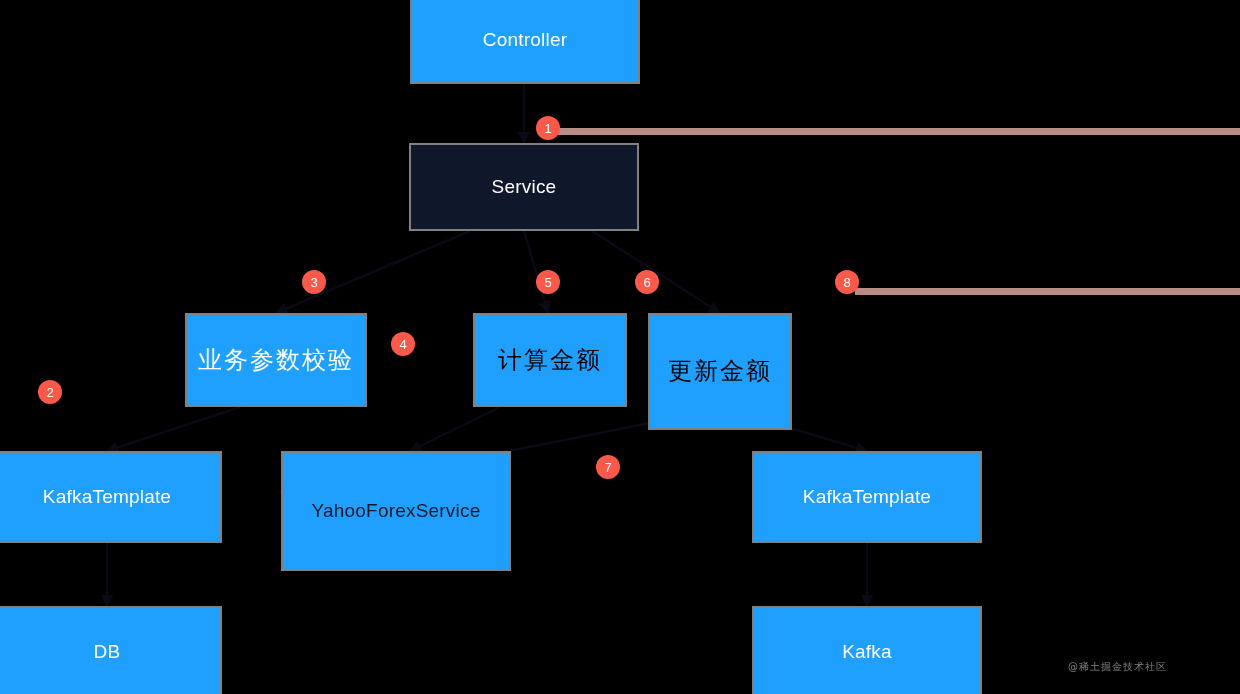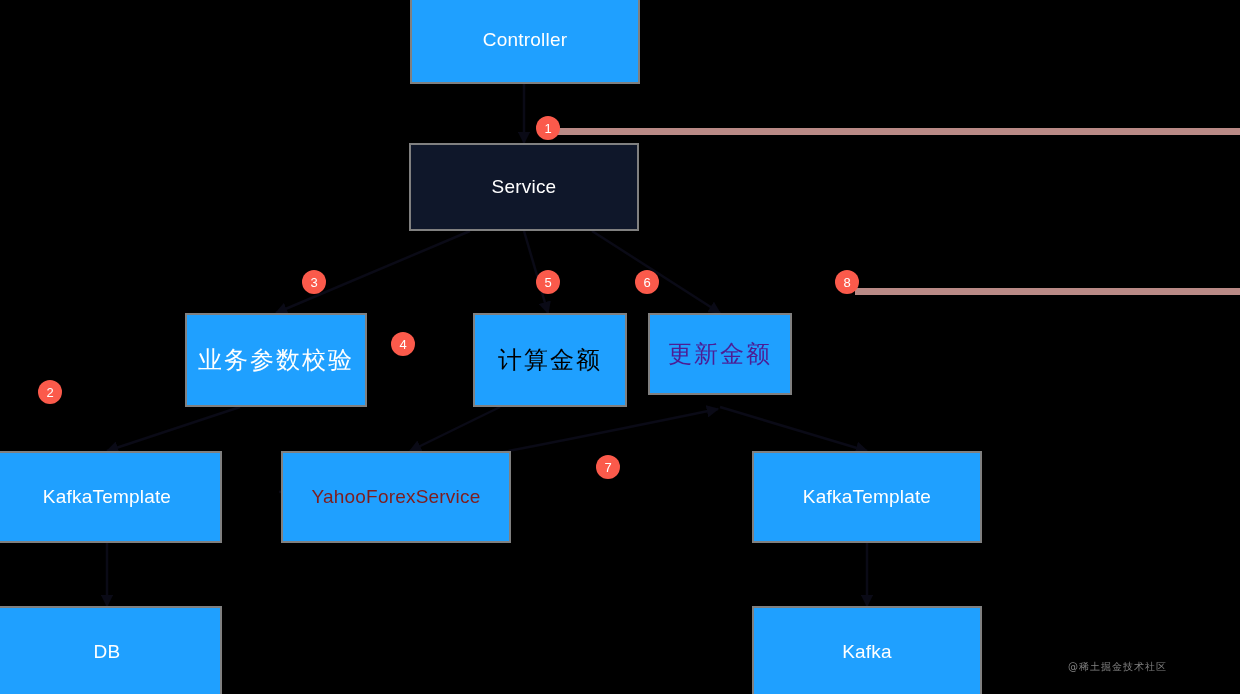--- a/index.html
+++ b/index.html
@@ -101,27 +101,27 @@
       </div>
       <div class="node" style="left: 409px; top: 143px; width: 230px; height: 88px; background: #0f172a; border-color: rgb(128, 128, 128); color: rgb(255, 255, 255);">
         <span>Service</span>
       </div>
       <div class="node cjk" style="left: 185px; top: 313px; width: 182px; height: 94px; background: rgb(31, 160, 255); border-color: rgb(128, 128, 128); color: rgb(255, 255, 255);">
         <span>业务参数校验</span>
       </div>
       <div class="node cjk" style="left: 473px; top: 313px; width: 154px; height: 94px; background: rgb(31, 160, 255); border-color: rgb(128, 128, 128); color: #000000;">
         <span>计算金额</span>
       </div>
-      <div class="node cjk" style="left: 648px; top: 313px; width: 144px; height: 82px; background: rgb(31, 160, 255); border-color: rgb(128, 128, 128); color: #4c1d95;">
+      <div class="node cjk" style="left: 648px; top: 313px; width: 144px; height: 117px; background: rgb(31, 160, 255); border-color: rgb(128, 128, 128); color: #000000;">
         <span>更新金额</span>
       </div>
       <div class="node" style="left: -8px; top: 451px; width: 230px; height: 92px; background: rgb(31, 160, 255); border-color: rgb(128, 128, 128); color: rgb(255, 255, 255);">
         <span>KafkaTemplate</span>
       </div>
-      <div class="node" style="left: 281px; top: 451px; width: 230px; height: 92px; background: rgb(31, 160, 255); border-color: rgb(128, 128, 128); color: #7f1d1d;">
+      <div class="node" style="left: 281px; top: 451px; width: 230px; height: 120px; background: rgb(31, 160, 255); border-color: rgb(128, 128, 128); color: #0f172a;">
         <span>YahooForexService</span>
       </div>
       <div class="node" style="left: 752px; top: 451px; width: 230px; height: 92px; background: rgb(31, 160, 255); border-color: rgb(128, 128, 128); color: rgb(255, 255, 255);">
         <span>KafkaTemplate</span>
       </div>
       <div class="node" style="left: -8px; top: 606px; width: 230px; height: 92px; background: rgb(31, 160, 255); border-color: rgb(128, 128, 128); color: rgb(255, 255, 255);">
         <span>DB</span>
       </div>
       <div class="node" style="left: 752px; top: 606px; width: 230px; height: 92px; background: rgb(31, 160, 255); border-color: rgb(128, 128, 128); color: rgb(255, 255, 255);">
         <span>Kafka</span>

